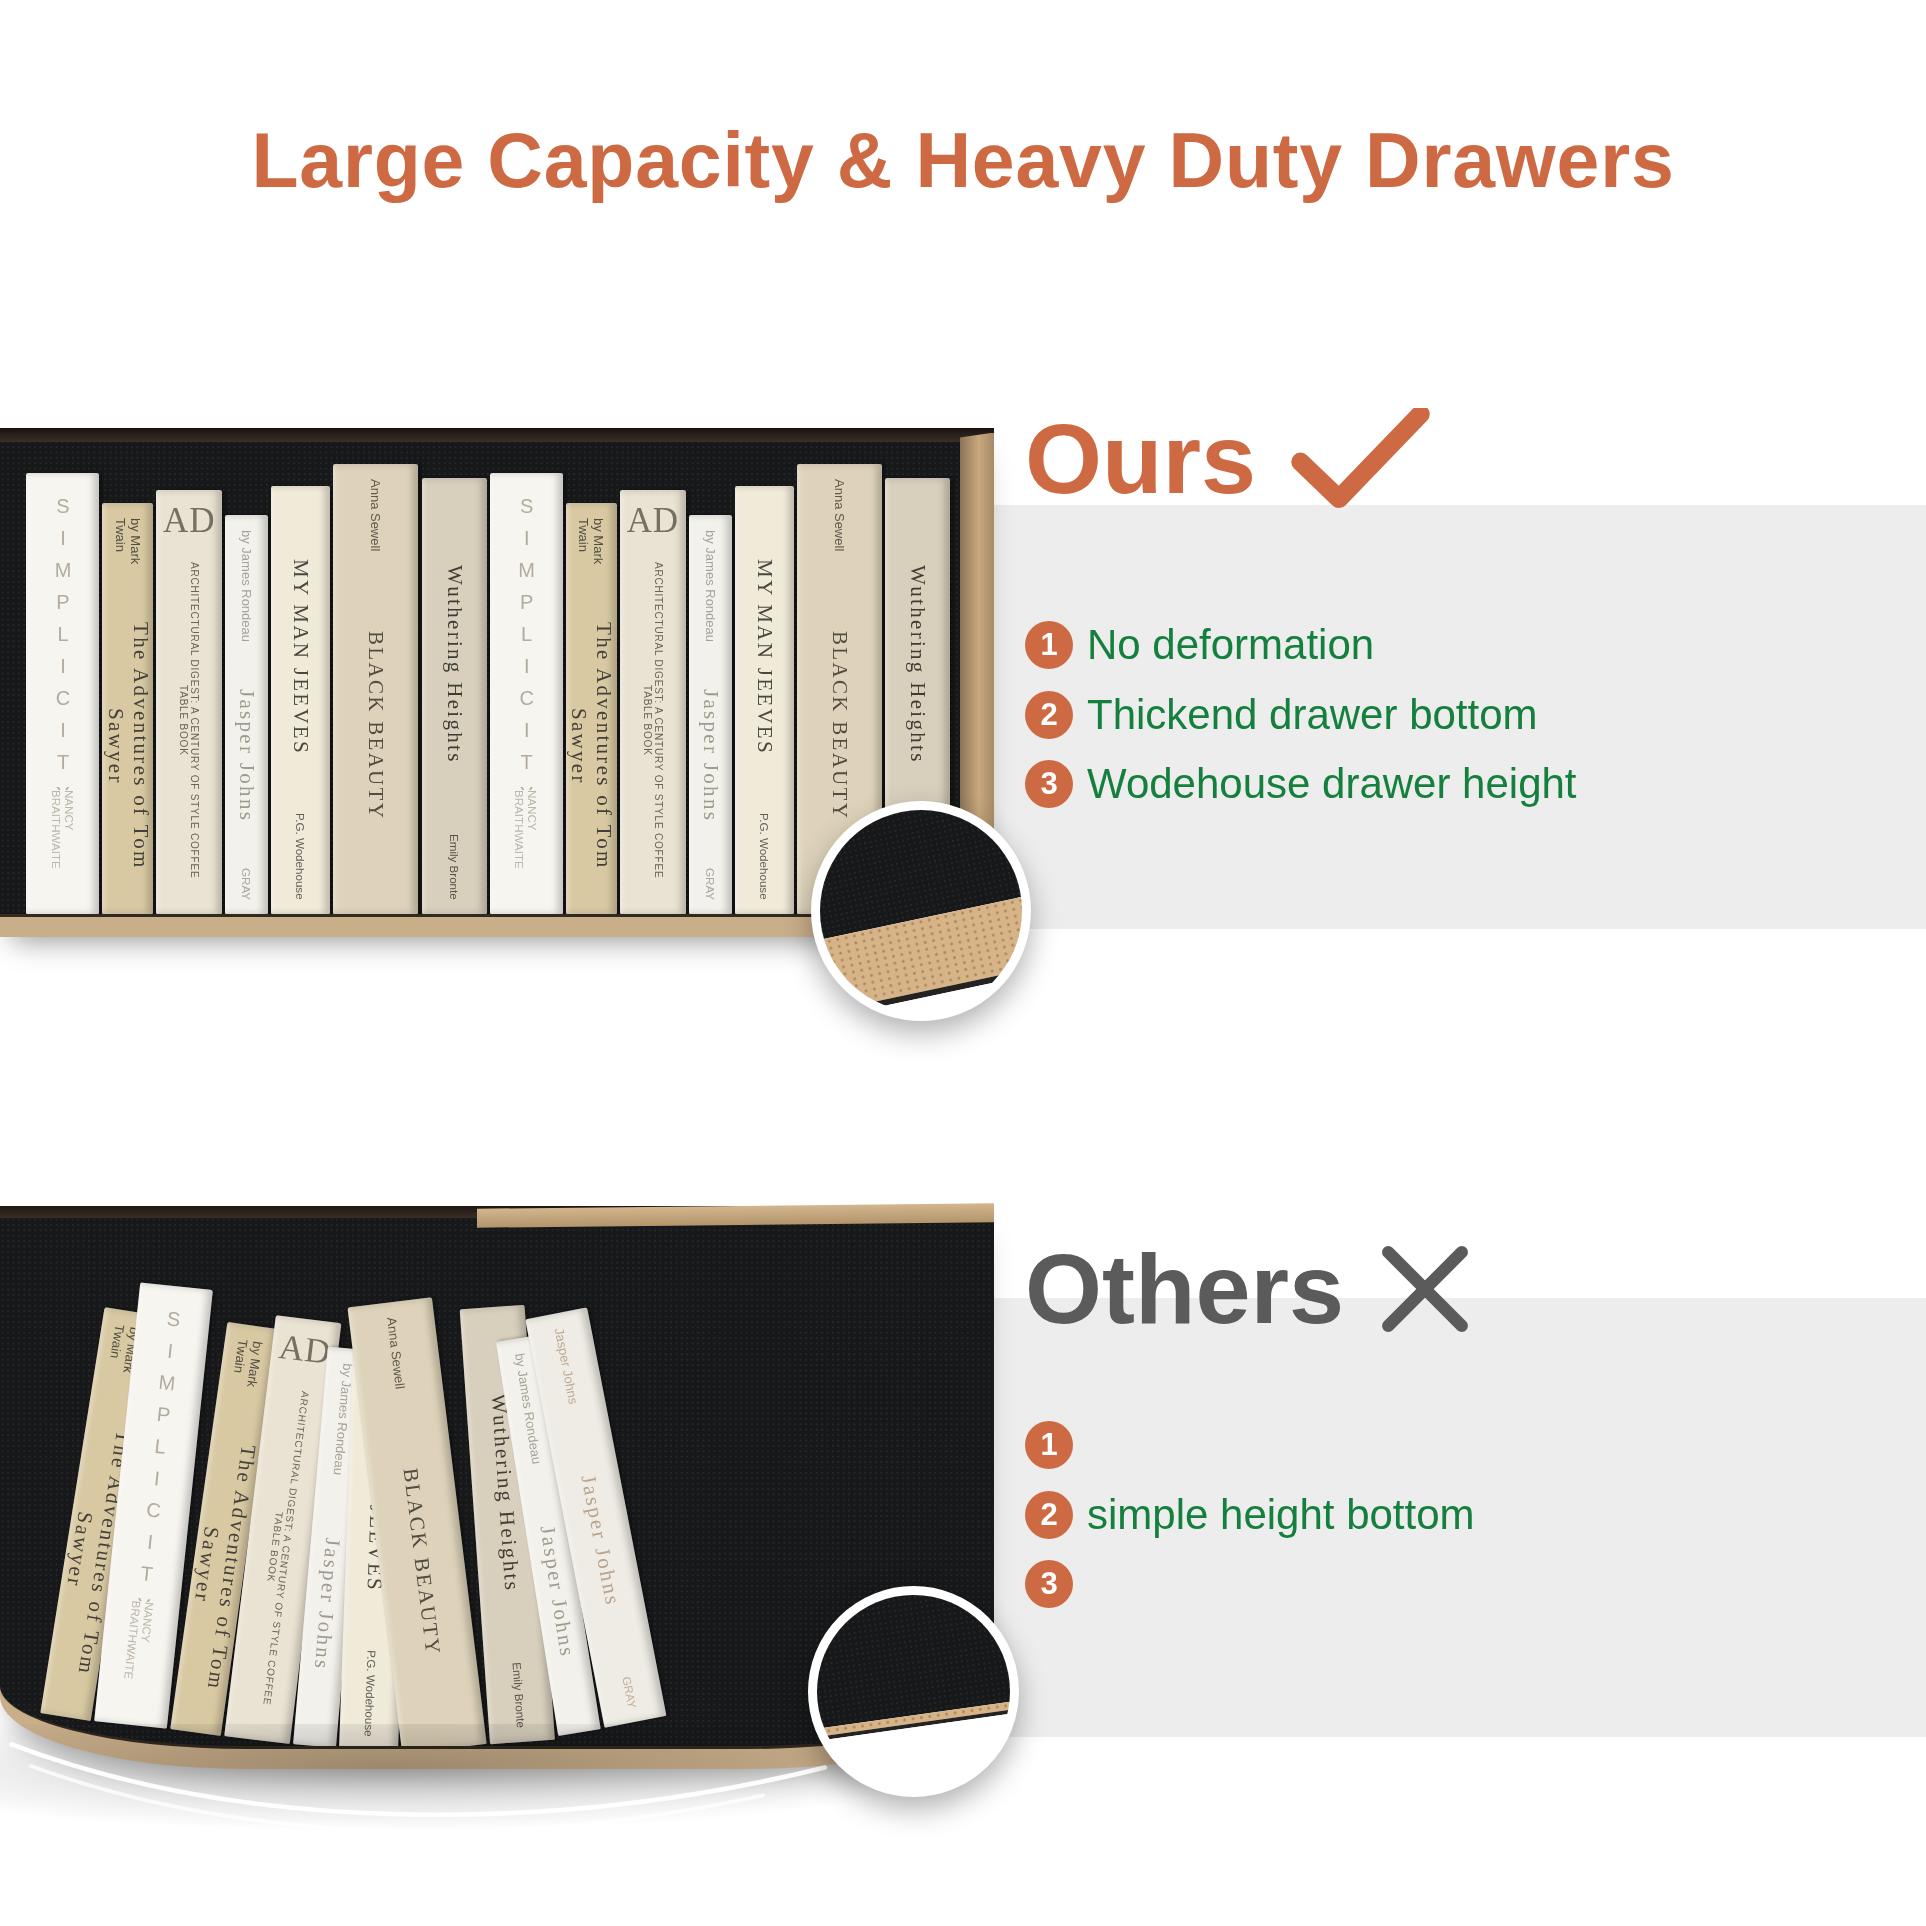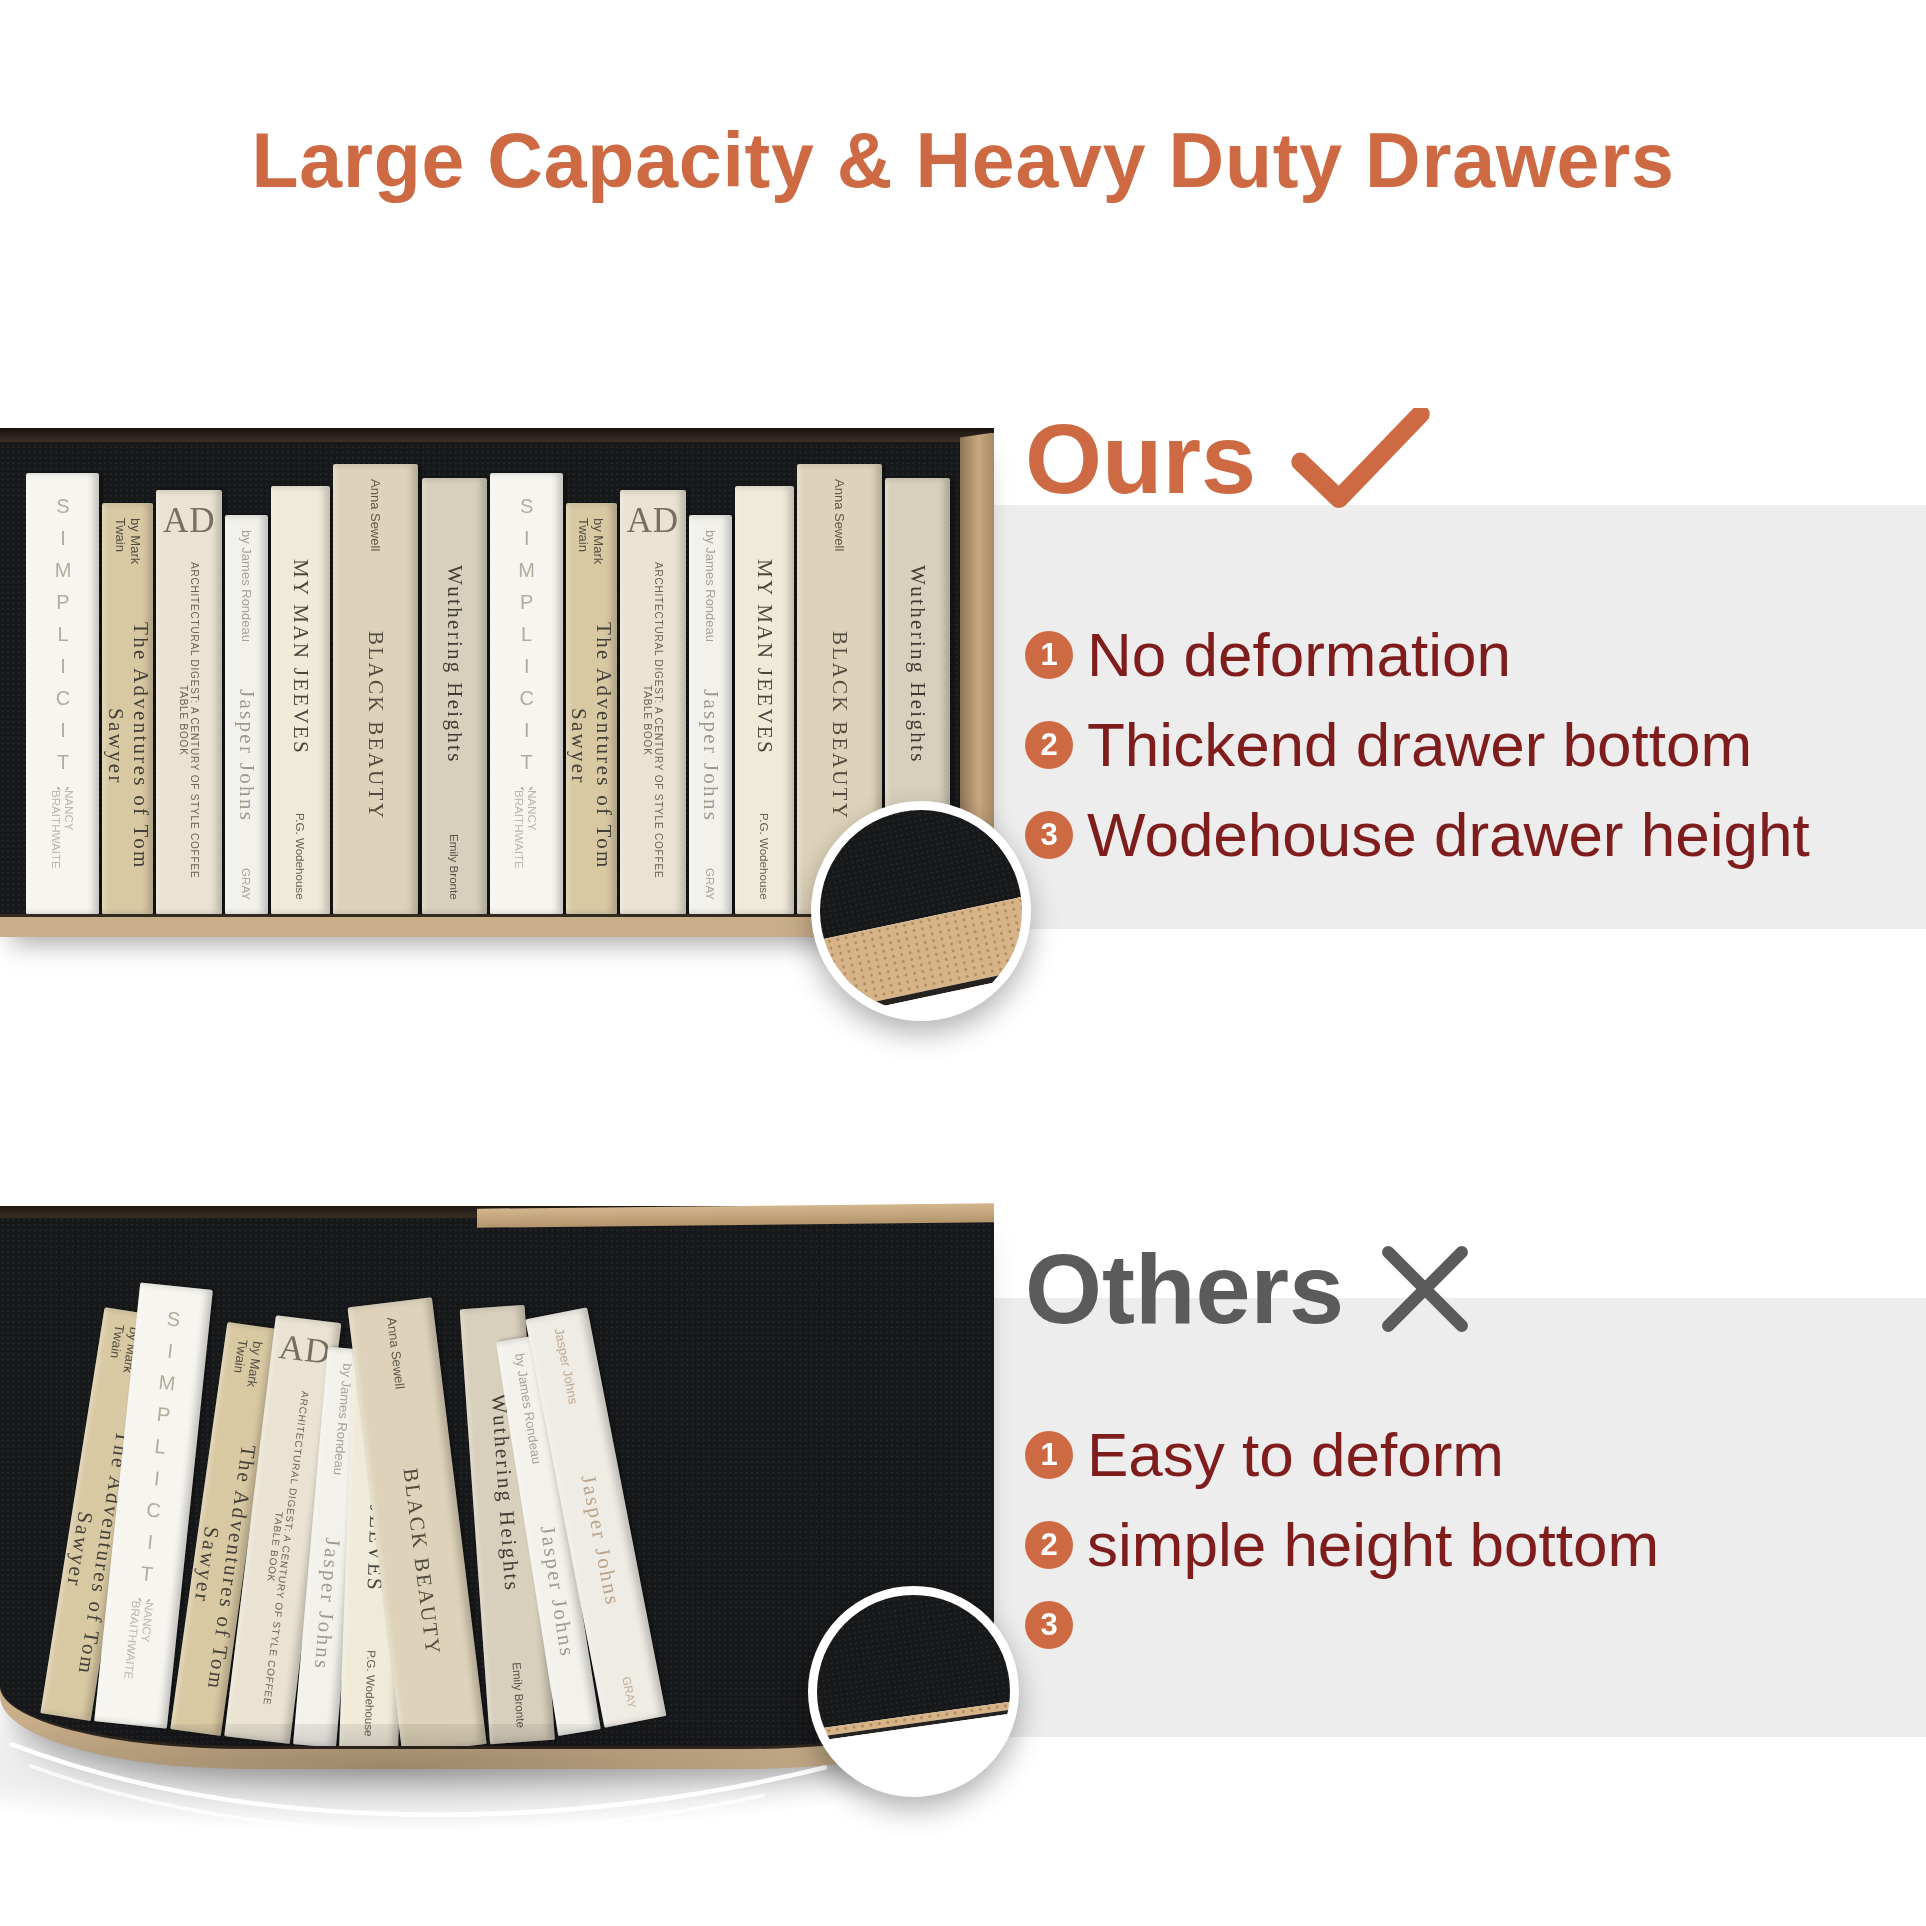--- a/index.html
+++ b/index.html
@@ -44,21 +44,21 @@
     position:absolute;left:45px;display:flex;flex-direction:column;gap:21.6px;z-index:6;
   }
   #ours-list{top:116px;}
   #others-list{top:123px;}
   .list-item{display:flex;align-items:center;gap:14px;}
   .badge{
     width:48px;height:48px;border-radius:50%;background:var(--accent);
     color:#fff;font-size:31px;font-weight:bold;
     display:inline-flex;align-items:center;justify-content:center;flex:0 0 auto;
   }
-  .item-text{font-size:62px;color:#7f1d1d;line-height:1.1;white-space:nowrap;}
+  .item-text{font-size:42px;color:#15803d;line-height:1.1;white-space:nowrap;}
 
   
   .drawer{position:absolute;left:0;}
   #drawer-top{
     top:428px;width:994px;height:509px;background:var(--wood);
     box-shadow:0 17px 26px -12.3px rgba(0,0,0,.38);
   }
   #drawer-top .rim-top{
     position:absolute;top:0;left:0;right:0;height:14px;
     background:linear-gradient(#171210,#3c2f26);z-index:3;
@@ -182,21 +182,20 @@
         <div class="list-item">
           <span class="badge">3</span>
           <span class="item-text">Wodehouse drawer height</span>
         </div>
       </div>
   </div>
   <div class="panel" id="panel-others">
     <div class="panel-list" id="others-list">
         <div class="list-item">
           <span class="badge">1</span>
-          <span class="item-text">Easy to deform</span>
         </div>
         <div class="list-item">
           <span class="badge">2</span>
           <span class="item-text">simple height bottom</span>
         </div>
         <div class="list-item">
           <span class="badge">3</span>
         </div>
       </div>
   </div>

